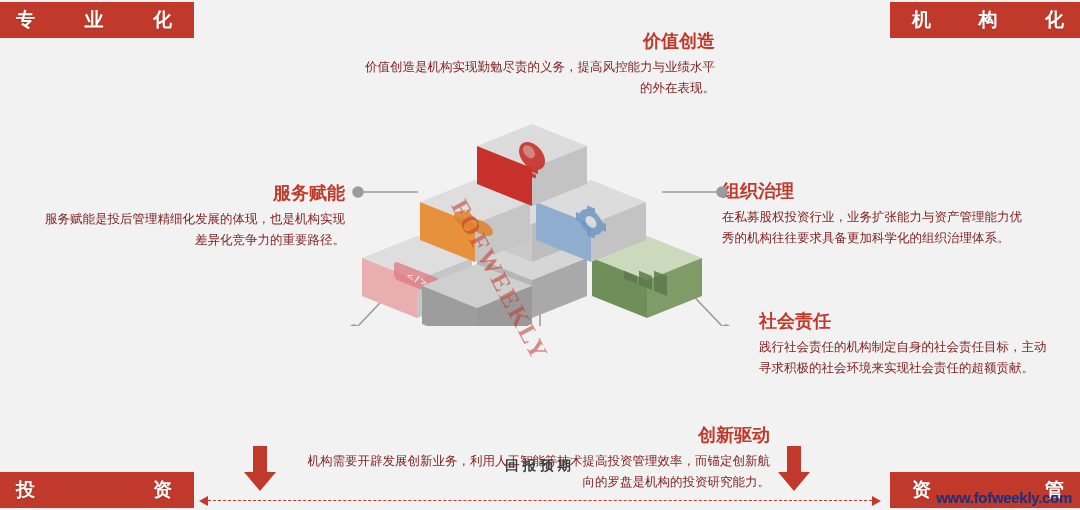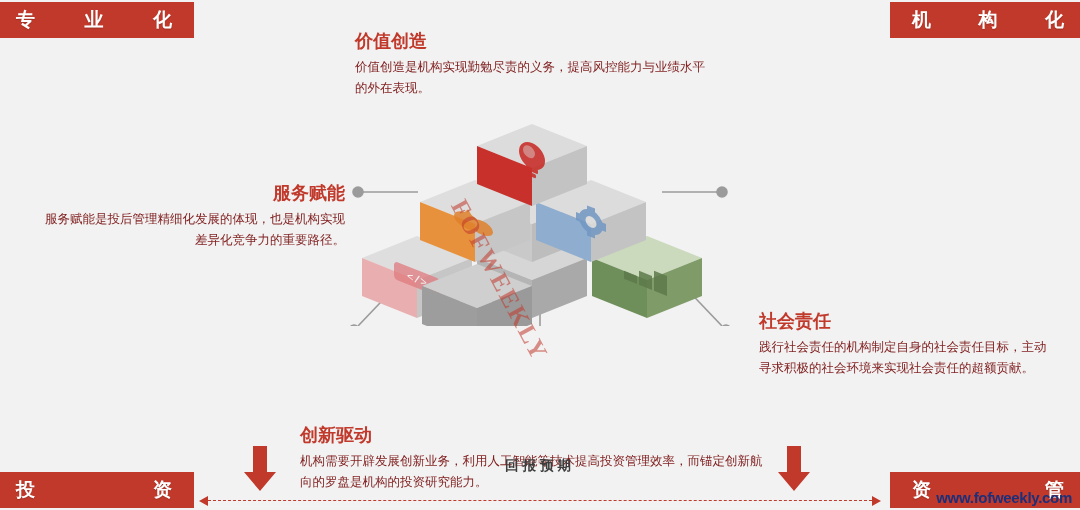--- a/index.html
+++ b/index.html
@@ -40,21 +40,21 @@
     line-height:1.3;
     margin-bottom:4px;
     white-space:nowrap;
   }
   .block .desc{
     color:#7f1d1d;
     font-size:12.5px;
     line-height:1.62;
     font-family:Liberation Serif, serif;
   }
-  .ta-c{text-align:left;}
+  .ta-c{text-align:right;}
   .ta-r{text-align:right;}
   .ta-l{text-align:left;}
 
   
   #blk-value    {left:355px;top:30px;width:360px;}
   #blk-service  {left:45px; top:182px;width:300px;}
   #blk-org      {left:722px;top:180px;width:300px;}
   #blk-market   {left:45px; top:312px;width:300px;}
   #blk-social   {left:735px;top:310px;width:296px;margin-left:24px;}
   #blk-innov    {left:300px;top:392px;width:470px;margin-top:32px;}
@@ -131,20 +131,24 @@
   <div class="block ta-c" id="blk-value">
     <div class="ttl">价值创造</div>
     <div class="desc">价值创造是机构实现勤勉尽责的义务，提高风控能力与业绩水平的外在表现。</div>
   </div>
 
   <div class="block ta-r" id="blk-service">
     <div class="ttl">服务赋能</div>
     <div class="desc">服务赋能是投后管理精细化发展的体现，也是机构实现差异化竞争力的重要路径。</div>
   </div>
 
+  <div class="block ta-l" id="blk-org">
+    <div class="ttl">组织治理</div>
+    <div class="desc">在私募股权投资行业，业务扩张能力与资产管理能力优秀的机构往往要求具备更加科学化的组织治理体系。</div>
+  </div>
 
   <div class="block ta-r" id="blk-market">
   </div>
 
   <div class="block ta-l" id="blk-social">
     <div class="ttl">社会责任</div>
     <div class="desc">践行社会责任的机构制定自身的社会责任目标，主动寻求积极的社会环境来实现社会责任的超额贡献。</div>
   </div>
 
   <div class="block ta-c" id="blk-innov">

